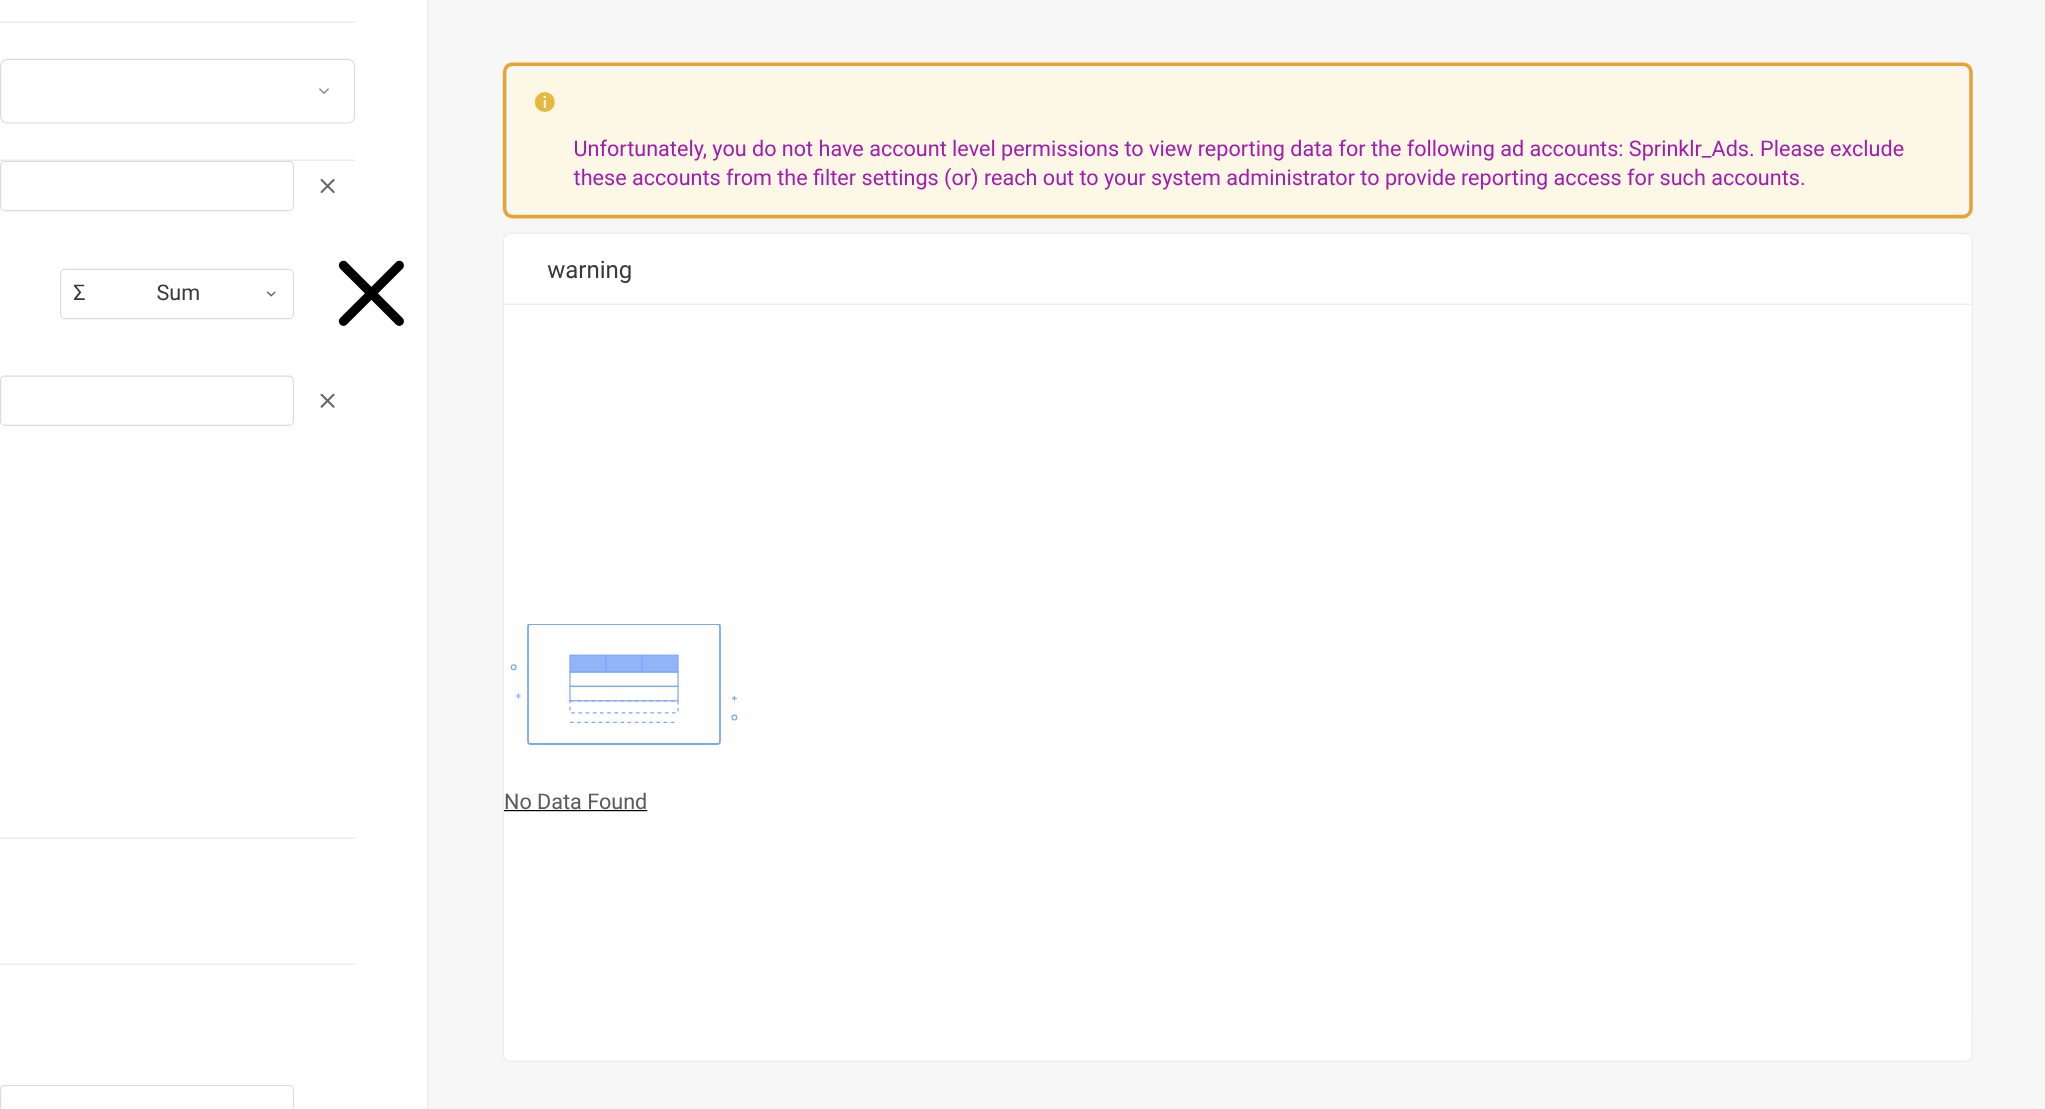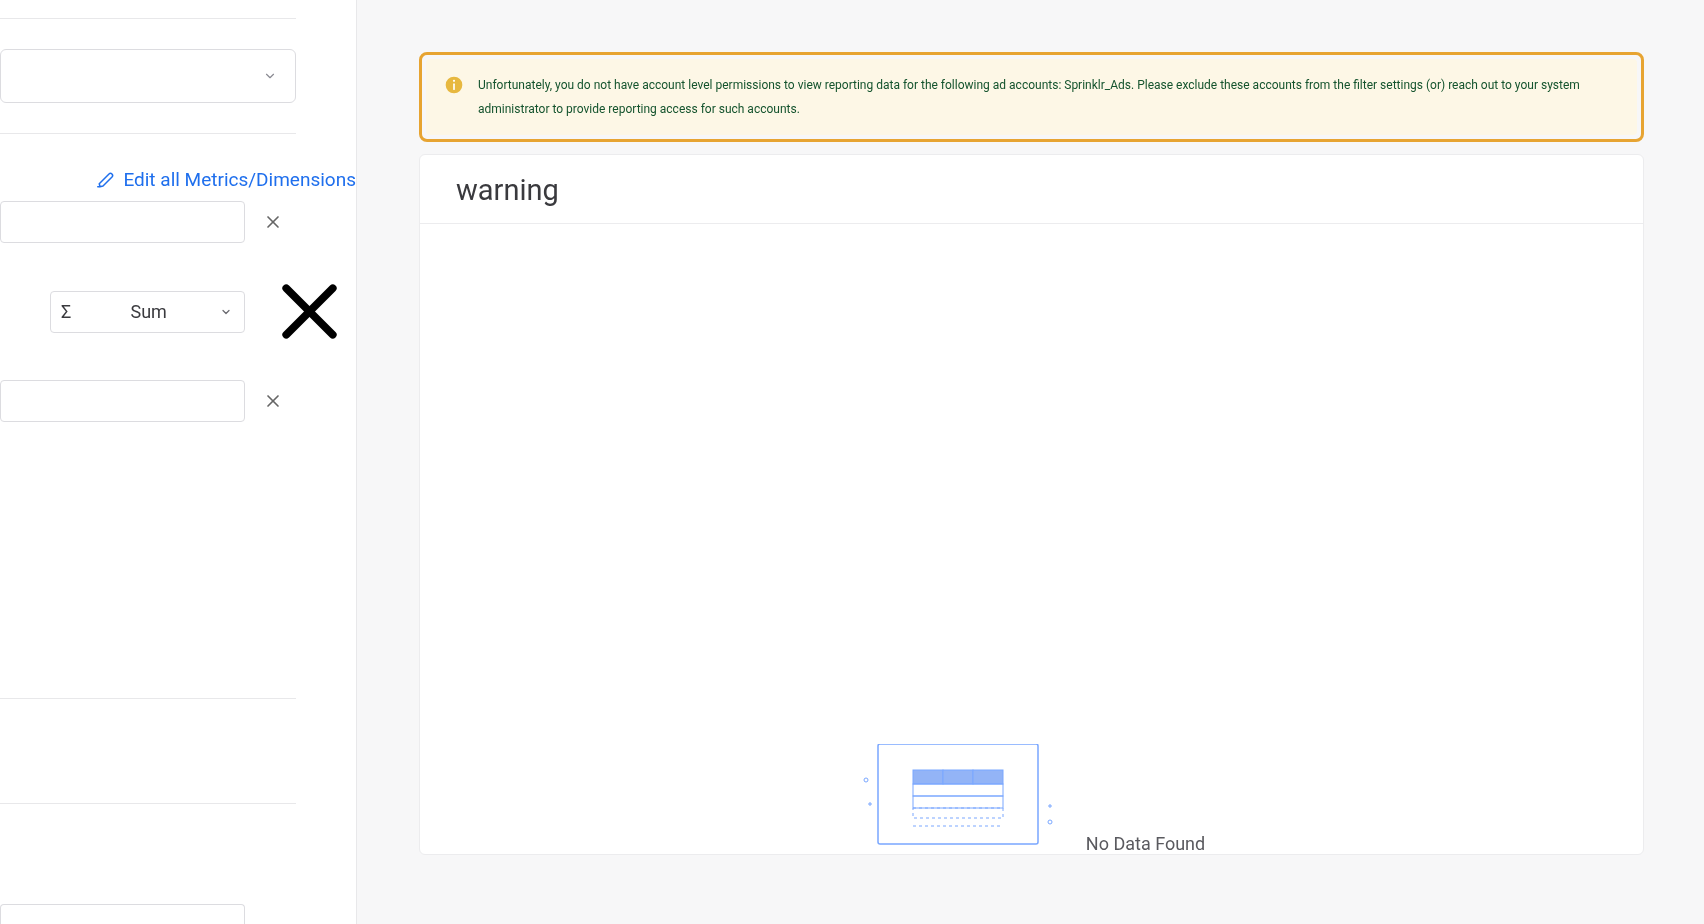--- a/index.html
+++ b/index.html
@@ -165,47 +165,49 @@
       gap: 14px;
       align-items: flex-start;
     }
     .warning-icon-wrap {
       width: 20px;
       height: 20px;
       flex: 0 0 20px;
       margin-top: 2px;
     }
     .warning-text {
-      font-size: 12px;
+      font-size: 18px;
       line-height: 24px;
-      color: #14532d;
+      color: #a21caf;
+      margin-top: 40px;
     }
     .card {
       background: #fff;
       border: 1px solid #ececee;
       border-radius: 6px;
       overflow: hidden;
     }
     .card-header {
       padding: 18px 36px 16px 36px;
       border-bottom: 1px solid #ececee;
     }
     .card-title {
-      font-size: 29px;
+      font-size: 20px;
       color: #3a3a3e;
       font-weight: 400;
     }
     .card-body {
       height: 630px;
       display: flex;
-      flex-direction: row;
-      align-items: flex-end;
+      flex-direction: column;
+      align-items: flex-start;
       justify-content: center;
       gap: 28px;
       padding-top: 60px;
+      text-decoration: underline;
     }
     .empty-illustration {
       width: 200px;
       height: 110px;
       position: relative;
     }
     .no-data-text {
       font-size: 18px;
       color: #5a5a5f;
     }
@@ -215,27 +217,20 @@
 
 <div class="sidebar">
   <div class="sidebar-inner">
     <div class="divider-top"></div>
     <div class="select-box">
       <svg class="chevron" viewBox="0 0 24 24" fill="none" stroke="currentColor" stroke-width="2" stroke-linecap="round" stroke-linejoin="round">
           <polyline points="6 9 12 15 18 9"></polyline>
         </svg>
     </div>
     <div class="divider-mid"></div>
-    <div class="edit-link-row">
-      <svg class="pencil-icon" viewBox="0 0 24 24" fill="none" stroke="currentColor" stroke-width="2" stroke-linecap="round" stroke-linejoin="round">
-        <path d="M3 17l1 4 4-1L20 8a2.83 2.83 0 0 0-4-4L4 16z"></path>
-        <path d="M3 21l-2 0" stroke-width="2"></path>
-      </svg>
-      <span>Edit all Metrics/Dimensions</span>
-    </div>
     <div class="metric-rows">
       <div class="metric-row">
         <div class="metric-input"></div>
         <svg class="close-icon" viewBox="0 0 24 24" fill="none" stroke="currentColor" stroke-width="2" stroke-linecap="round" stroke-linejoin="round">
             <line x1="18" y1="6" x2="6" y2="18"></line>
             <line x1="6" y1="6" x2="18" y2="18"></line>
           </svg>
       </div>
       <div class="agg-row">
         <div class="agg-select">

